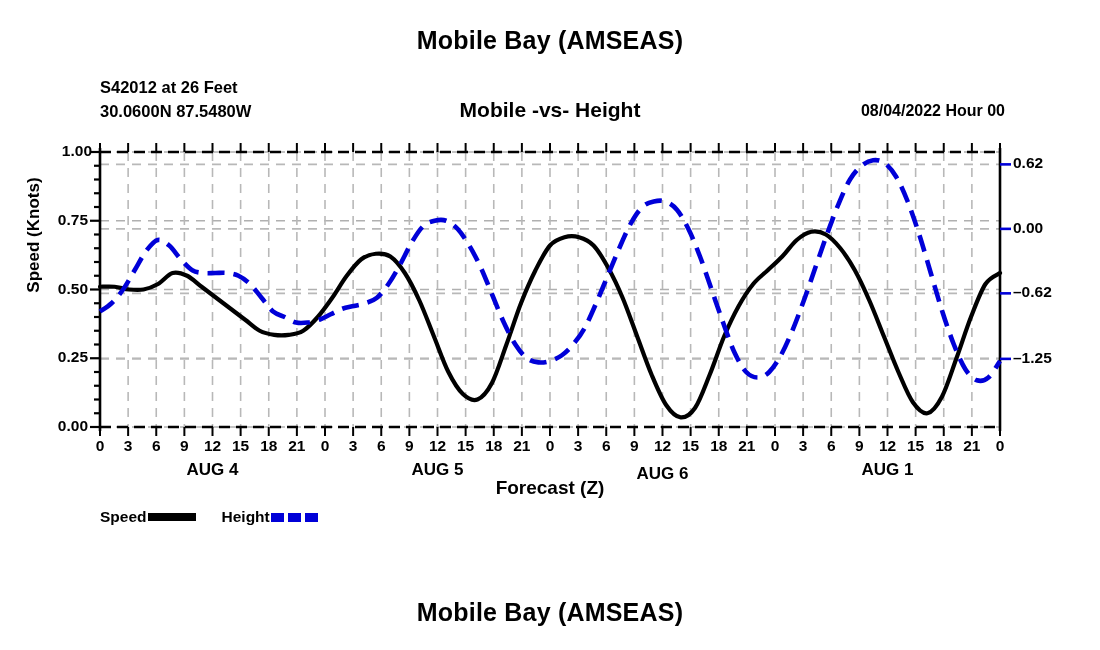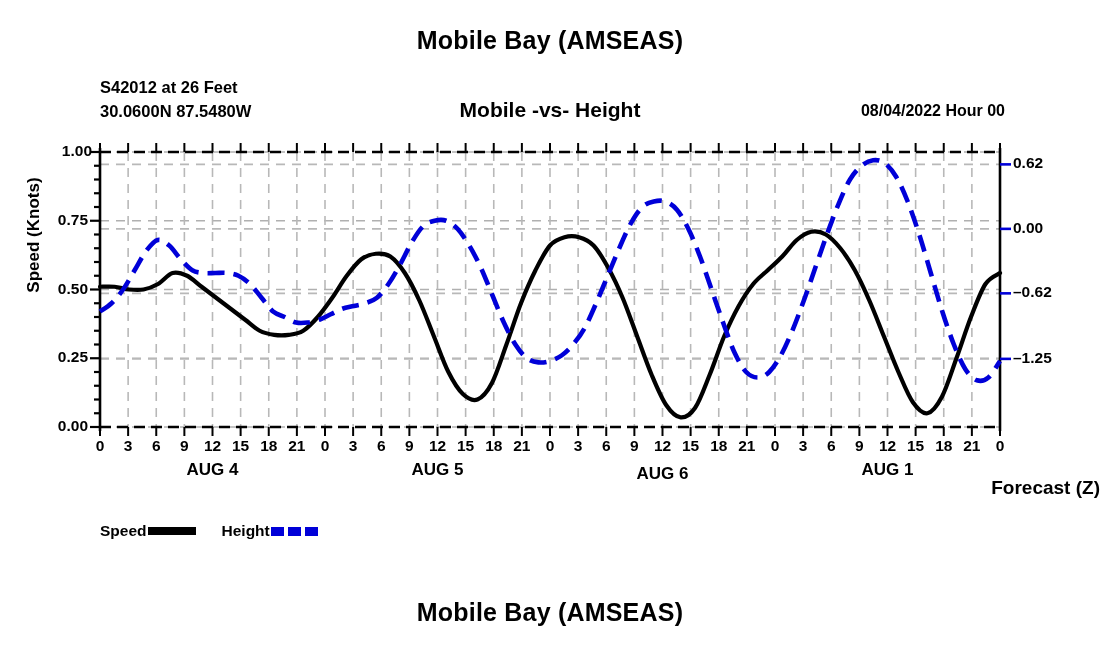--- a/index.html
+++ b/index.html
@@ -26,42 +26,42 @@
     font-size:21px;font-weight:bold;
   }
   .datestamp{right:95px;top:102px;font-size:16px;font-weight:bold;}
 
   .ylabel-left{
     left:-56px;top:225px;width:180px;text-align:center;
     transform:rotate(-90deg);transform-origin:center center;
     font-size:17px;font-weight:bold;
   }
   .xlabel{
-    left:0;right:0;top:477px;text-align:right;
+    left:0;right:0;top:477px;text-align:center;
     font-size:19px;font-weight:bold;
   }
 
   .ytick-l{
     width:56px;text-align:right;font-size:15.5px;font-weight:bold;
     left:32px;
   }
   .ytick-r{
     width:60px;text-align:left;font-size:15.5px;font-weight:bold;
     left:1013px;
   }
   .xtick{
     width:30px;text-align:center;font-size:15.5px;font-weight:bold;
     top:437px;
   }
   .daylabel{
     width:120px;text-align:center;font-size:17px;font-weight:bold;
     top:460px;
   }
 
-  .legend{left:100px;top:508px;display:flex;align-items:center;gap:0px;margin-top:14px;}
+  .legend{left:100px;top:508px;display:flex;align-items:center;gap:0px;}
   .legend-item{display:flex;align-items:center;}
   .legend-text{font-size:15.5px;font-weight:bold;}
   .legend-swatch{width:48px;height:8px;margin-right:26px;margin-left:1px;}
   .sw-solid{background:#000;}
   .sw-dash{
     background:repeating-linear-gradient(90deg,#0000d8 0 13px,#fff 13px 17px);
     border-top:0;height:9px;
   }
   svg{display:block;}
 </style>

